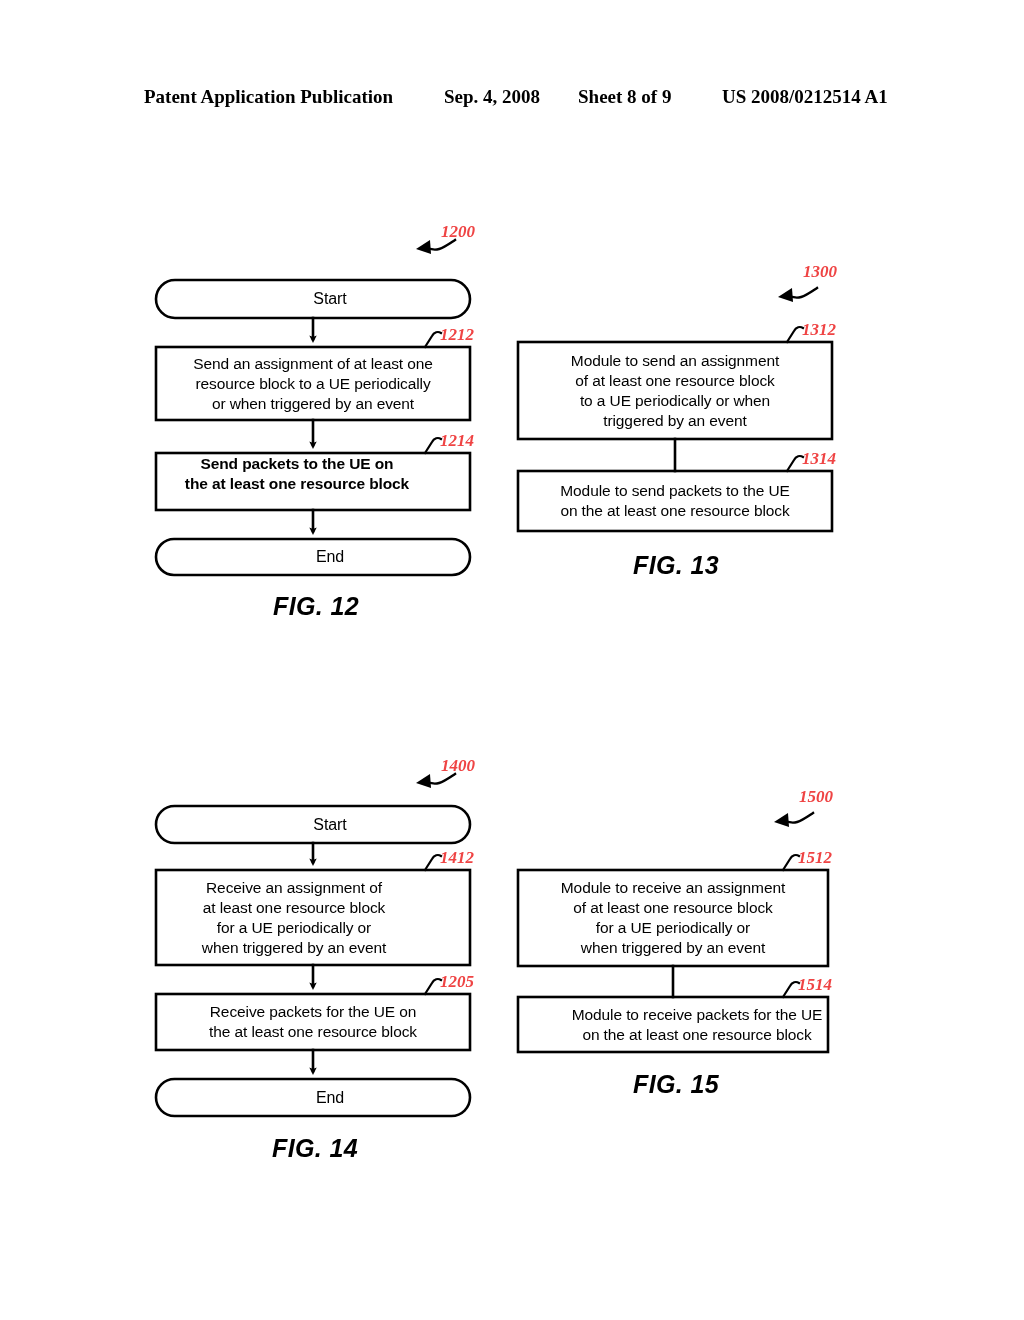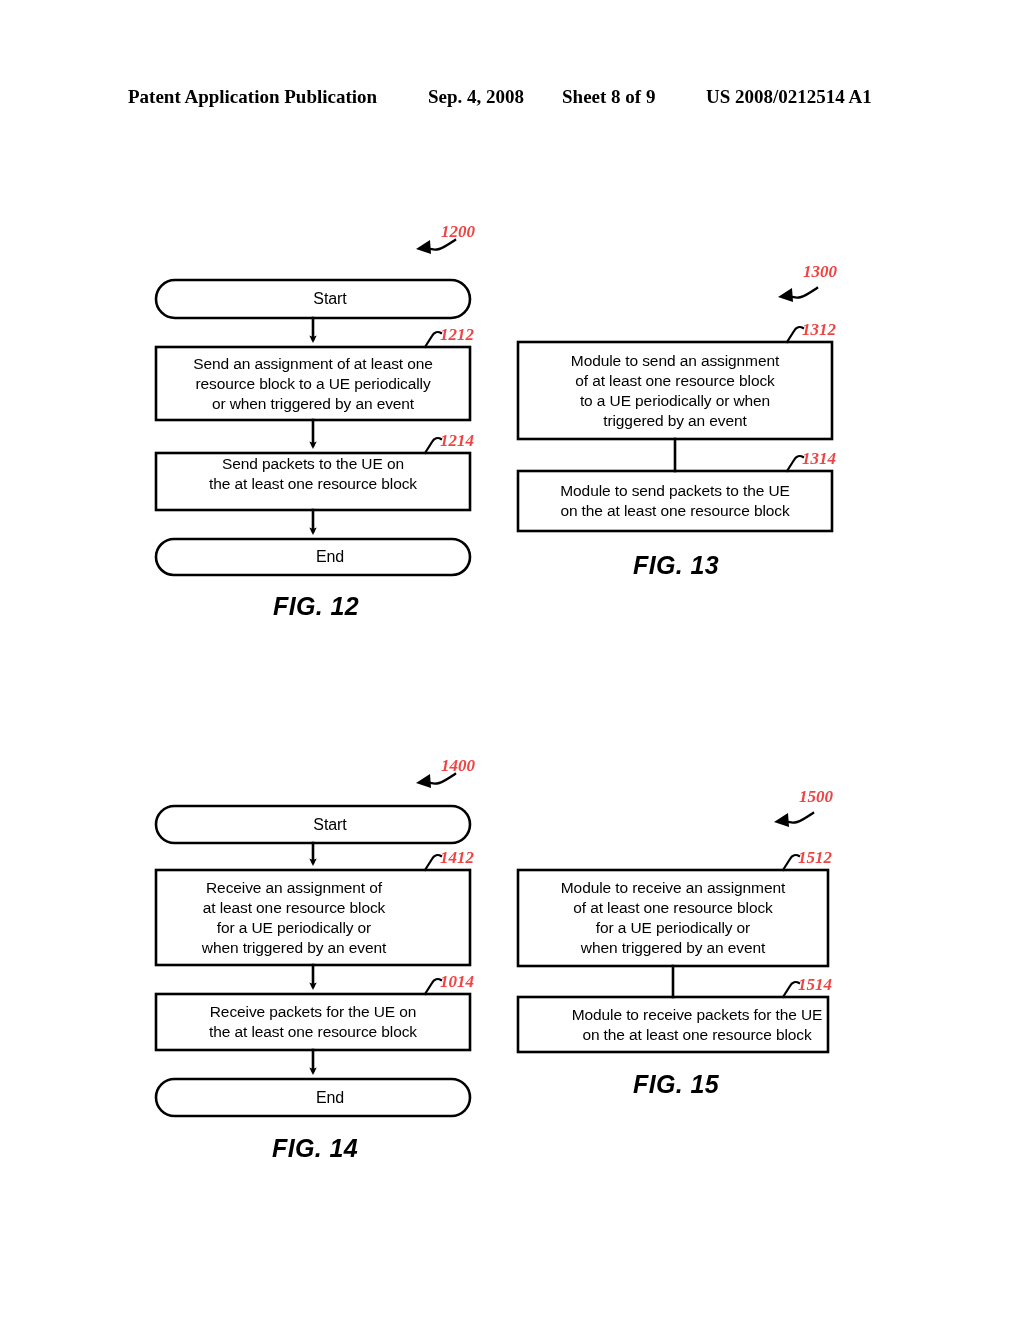--- a/index.html
+++ b/index.html
@@ -21,21 +21,21 @@
     position: absolute;
     top: 86px;
     left: 0;
     width: 1024px;
     height: 28px;
     font-family: "Liberation Serif", serif;
     font-weight: bold;
     font-size: 19px;
     white-space: nowrap;
   }
-  #page-header .hdr-item { position: absolute; top: 0; }
+  #page-header .hdr-item { position: absolute; top: 0; margin-left: 16px; }
   #hdr-pub   { left: 128px; }
   #hdr-date  { left: 428px; }
   #hdr-sheet { left: 562px; }
   #hdr-num   { left: 706px; }
 
   
   #figures {
     position: absolute;
     top: 0; left: 0;
     width: 1024px;
@@ -169,21 +169,21 @@
       <path d="M813,813 C801,821 795,826 783,820" stroke-width="2.4"></path>
       <path d="M788,813 L774,822 L789,827 Z" fill="#000" stroke="none"></path>
 
     </g>
   </svg>
 
   <div class="node-text terminal-text" style="left:156px; top:280px; width:314px; height:38px;">Start</div>
   <div class="node-text" style="left:156px; top:347px; width:314px; height:73px;">Send an assignment of at least one
 resource block to a UE periodically
 or when triggered by an event</div>
-  <div class="node-text" style="left:156px; top:453px; width:314px; height:41px;">Send packets to the UE on
+  <div class="node-text" style="left:140px; top:453px; width:314px; height:41px;font-weight:bold;">Send packets to the UE on
 the at least one resource block</div>
   <div class="node-text terminal-text" style="left:156px; top:539px; width:314px; height:36px;">End</div>
 
   <span class="ref-num" style="left:441px; top:222px;">1200</span>
   <span class="ref-num" style="left:440px; top:325px;">1212</span>
   <span class="ref-num" style="left:440px; top:431px;">1214</span>
   <span class="fig-caption" style="left:273px; top:592px;">FIG. 12</span>
 
   <div class="node-text" style="left:518px; top:342px; width:314px; height:97px;border-radius:13px;">Module to send an assignment
 of at least one resource block
@@ -201,21 +201,21 @@
   <div class="node-text" style="left:156px; top:870px; width:276px; height:95px;">Receive an assignment of
 at least one resource block
 for a UE periodically or
 when triggered by an event</div>
   <div class="node-text" style="left:156px; top:994px; width:314px; height:56px;">Receive packets for the UE on
 the at least one resource block</div>
   <div class="node-text terminal-text" style="left:156px; top:1079px; width:314px; height:37px;">End</div>
 
   <span class="ref-num" style="left:441px; top:756px;">1400</span>
   <span class="ref-num" style="left:440px; top:848px;">1412</span>
-  <span class="ref-num" style="left:440px; top:972px;">1014</span>
+  <span class="ref-num" style="left:440px; top:972px;">1205</span>
   <span class="fig-caption" style="left:272px; top:1134px;">FIG. 14</span>
 
   <div class="node-text" style="left:518px; top:870px; width:310px; height:96px;">Module to receive an assignment
 of at least one resource block
 for a UE periodically or
 when triggered by an event</div>
   <div class="node-text" style="left:518px; top:997px; width:310px; height:55px;padding-left:24px;">Module to receive packets for the UE
 on the at least one resource block</div>
 
   <span class="ref-num" style="left:799px; top:787px;">1500</span>

